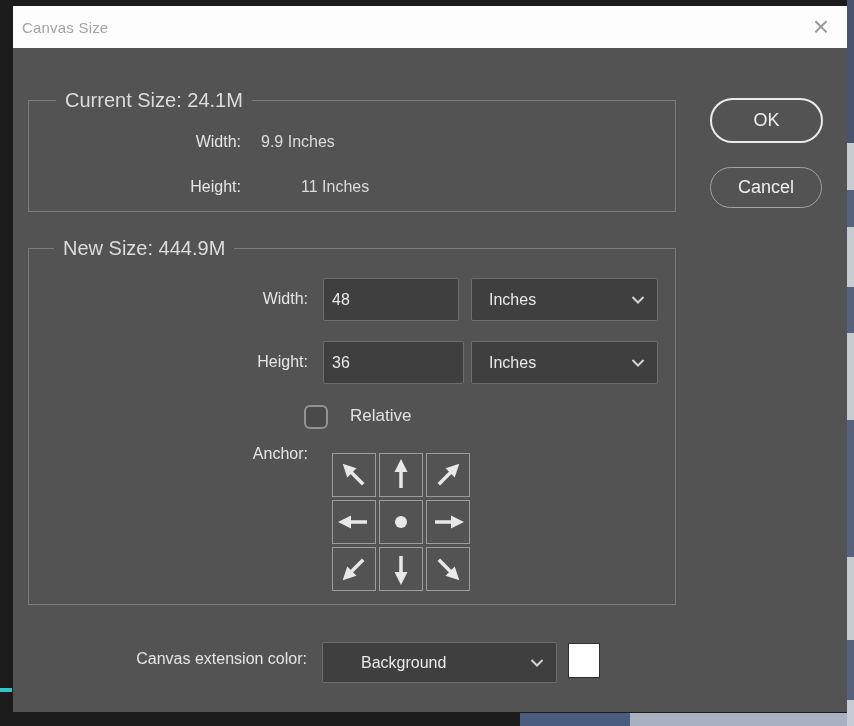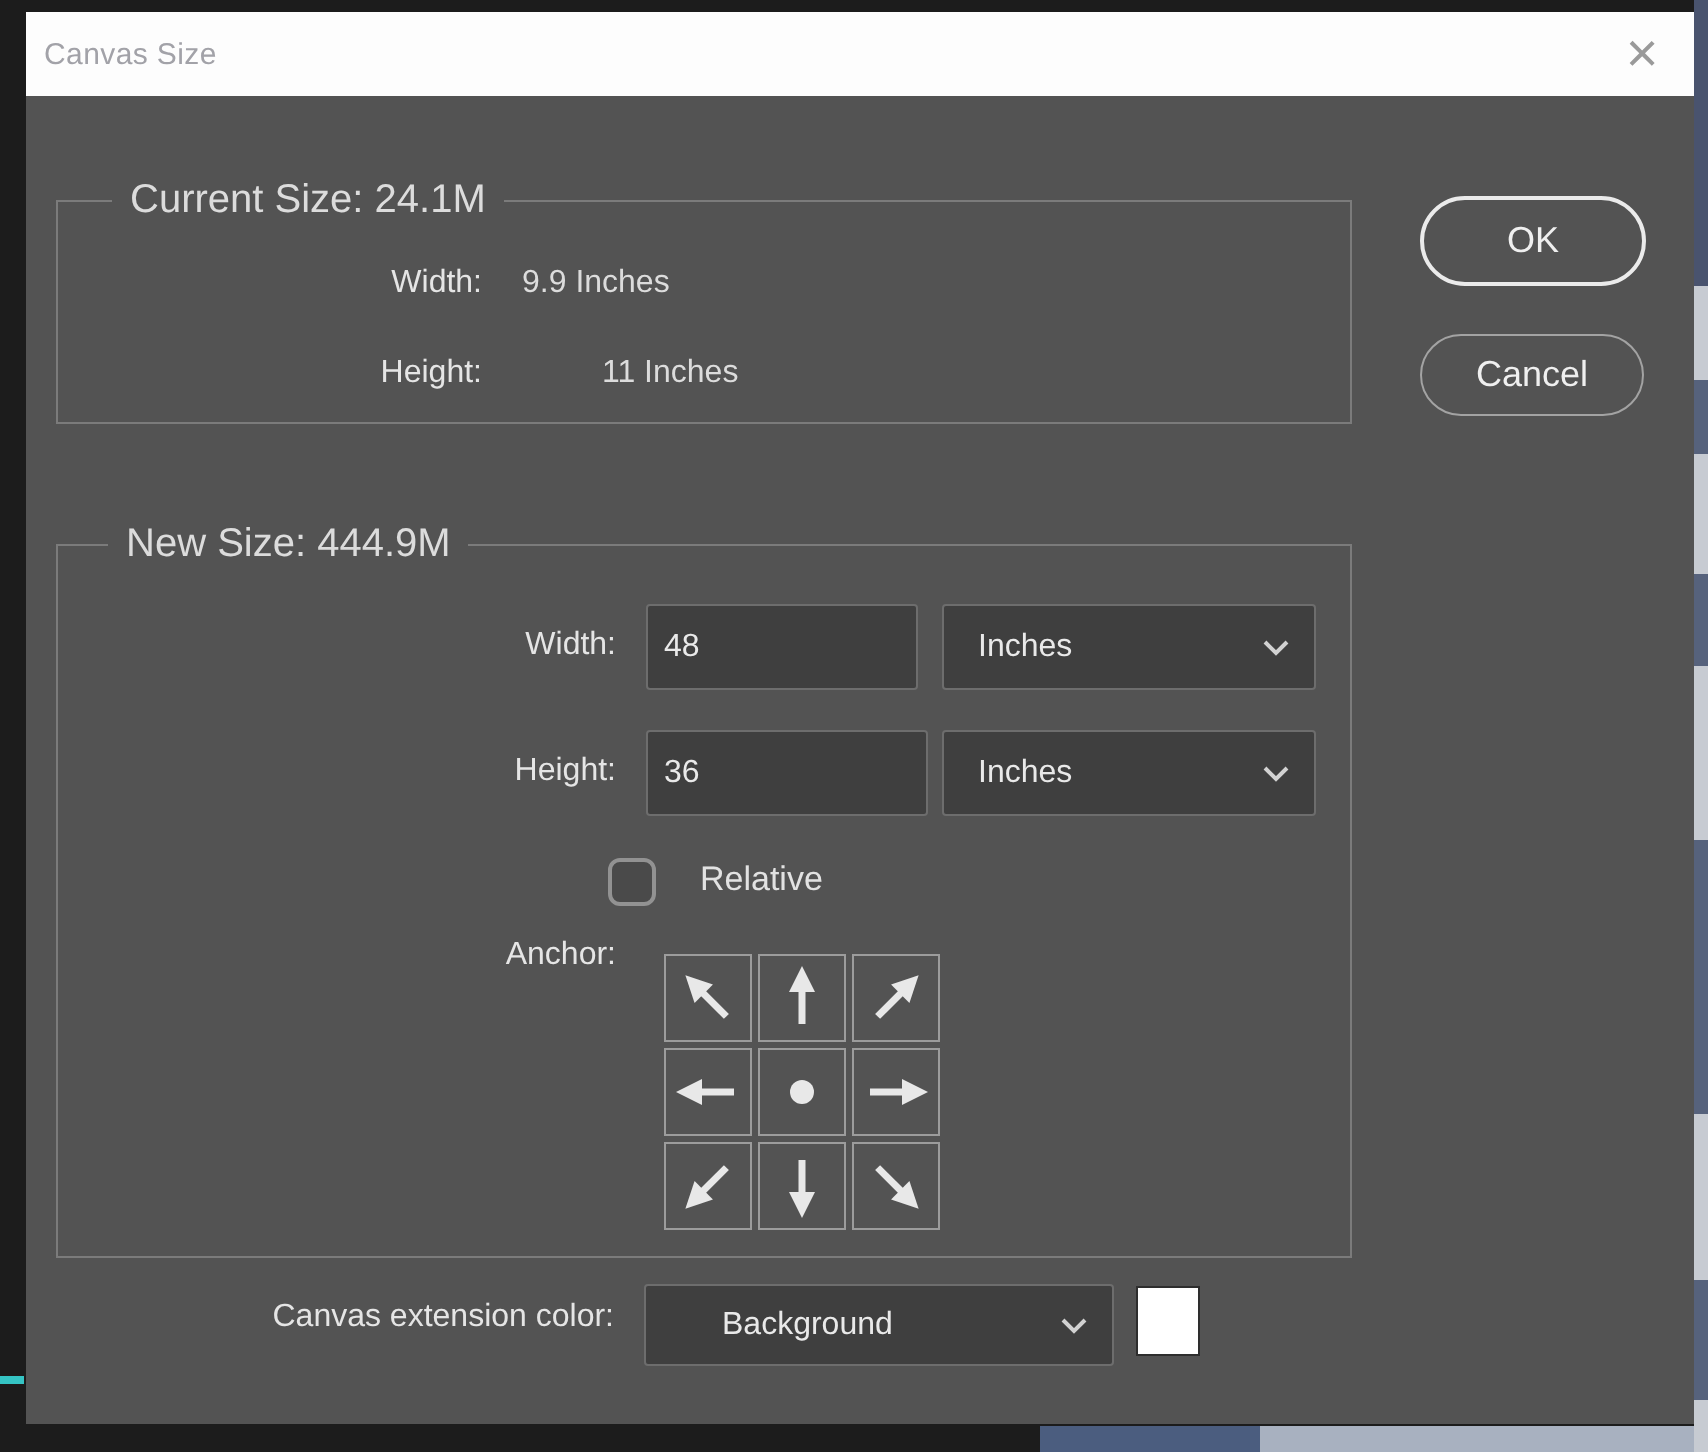--- a/index.html
+++ b/index.html
@@ -23,21 +23,21 @@
   .titlebar{position:absolute;left:13px;top:6px;width:834px;height:60px;background:#fdfdfd;}
   .title-text{position:absolute;left:9px;top:0;height:42px;display:flex;align-items:center;
               font-size:15px;color:#a2a2a8;letter-spacing:.2px;}
   .close-btn{position:absolute;right:4px;top:0;width:44px;height:42px;display:flex;
              align-items:center;justify-content:center;font-size:28px;font-weight:300;color:#9a9a9a;}
   .dialog-body{position:absolute;left:13px;top:48px;width:834px;height:664px;background:#535353;}
 
   
   .group{position:absolute;border:1px solid #7b7b7b;box-sizing:border-box;}
   .group-current{left:15px;top:52px;width:648px;height:112px;}
-  .group-new{left:15px;top:200px;width:648px;height:357px;margin-top:24px;}
+  .group-new{left:15px;top:200px;width:648px;height:357px;}
   .legend{position:absolute;top:-12px;background:#535353;padding:0 9px;font-size:20px;
           color:#dcdcdc;white-space:nowrap;}
   .legend-current{left:27px;}
   .legend-new{left:25px;}
 
   .lbl{position:absolute;font-size:16px;color:#e5e5e5;text-align:right;white-space:nowrap;}
   .val{position:absolute;font-size:16px;color:#dcdcdc;white-space:nowrap;}
 
   
   .cs-wlbl{left:60px;width:152px;top:32px;}

